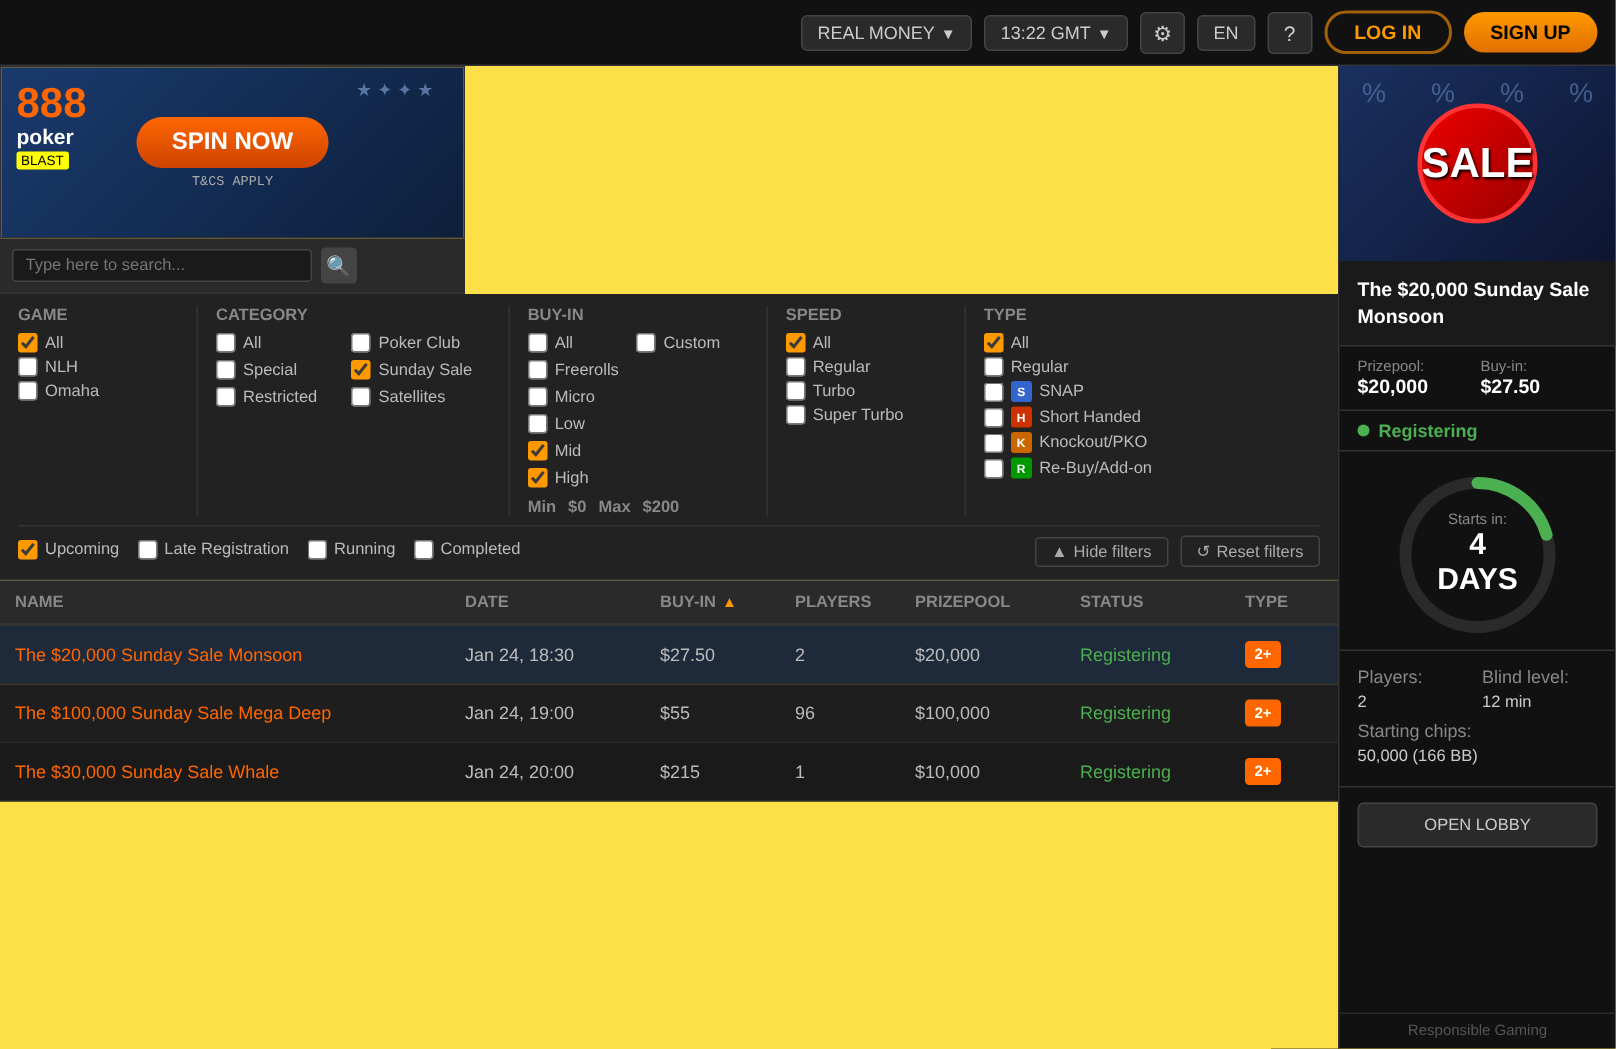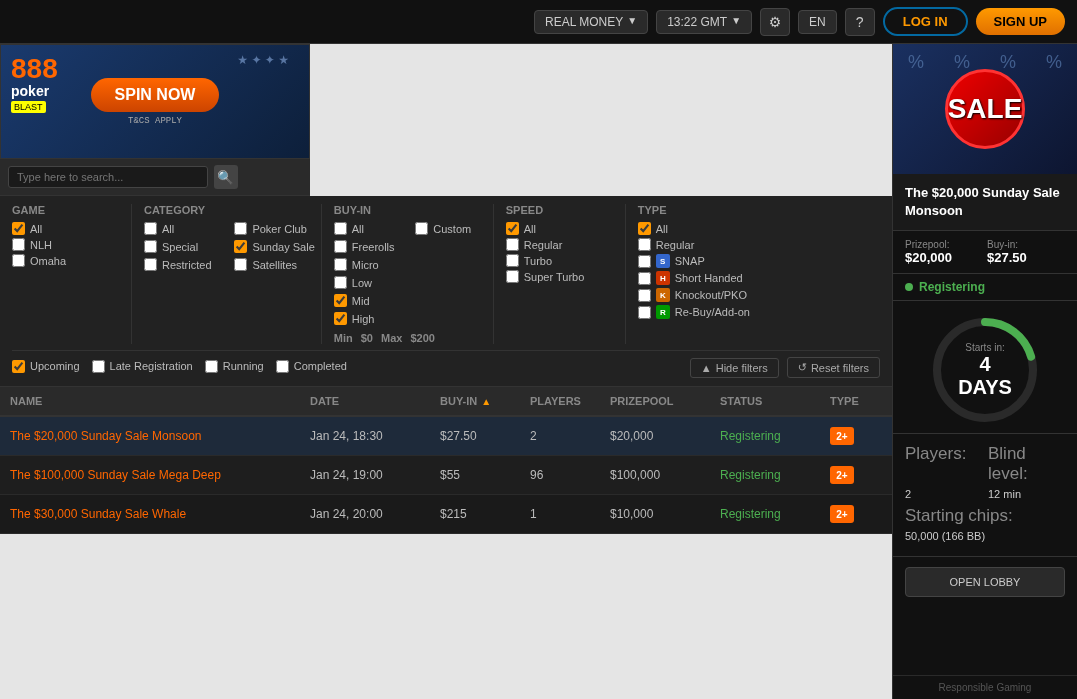--- a/index.html
+++ b/index.html
@@ -27,39 +27,39 @@
     }
     .nav-dropdown {
       background: #2a2a2a;
       border: 1px solid #444;
       border-radius: 4px;
       color: #ccc;
       padding: 4px 10px;
       font-size: 12px;
       cursor: pointer;
       display: flex;
-      align-items: flex-start;
+      align-items: flex-end;
       gap: 4px;
     }
     .nav-icon-btn {
       background: #2a2a2a;
       border: 1px solid #444;
       border-radius: 4px;
       color: #ccc;
       width: 30px;
       height: 28px;
       display: flex;
       align-items: center;
       justify-content: center;
       cursor: pointer;
       font-size: 14px;
     }
     .btn-login {
       background: transparent;
-      border: 2px solid #0369a1;
+      border: 2px solid #a16207;
       border-radius: 20px;
       color: #f90;
       padding: 5px 18px;
       font-size: 13px;
       font-weight: bold;
       cursor: pointer;
     }
     .btn-signup {
       background: linear-gradient(180deg, #f90, #e07000);
       border: none;
@@ -75,21 +75,21 @@
     .main-layout {
       display: flex;
       height: calc(699px - 44px);
     }
 
     
     .left-panel {
       flex: 1;
       display: flex;
       flex-direction: column;
-      background: #e5e5e5;
+      background: #fde047;
       overflow: hidden;
       justify-content: flex-end;
     }
 
     
     .banner {
       background: linear-gradient(135deg, #1a3a6e, #0d1f3a);
       height: 115px;
       width: 310px;
       position: relative;
@@ -184,21 +184,21 @@
     }
     .filters-row {
       display: flex;
       gap: 0;
       border-bottom: 1px solid #333;
       padding-bottom: 6px;
       margin-bottom: 6px;
     }
     .filter-group {
       min-width: 120px;
-      padding-right: 6px;
+      padding-right: 24px;
       border-right: 1px solid #333;
       margin-right: 12px;
     }
     .filter-group:last-child {
       border-right: none;
     }
     .filter-header {
       color: #888;
       font-size: 11px;
       font-weight: bold;
@@ -438,21 +438,21 @@
       border-bottom: 1px solid #333;
     }
     .detail-row {
       display: grid;
       grid-template-columns: 1fr 1fr;
       gap: 6px;
       margin-bottom: 4px;
     }
     .detail-label {
       color: #888;
-      font-size: 17px;
+      font-size: 12px;
     }
     .detail-val {
       color: #ccc;
       font-size: 11px;
     }
     .action-buttons {
       display: flex;
       gap: 6px;
       padding: 10px 12px;
     }

